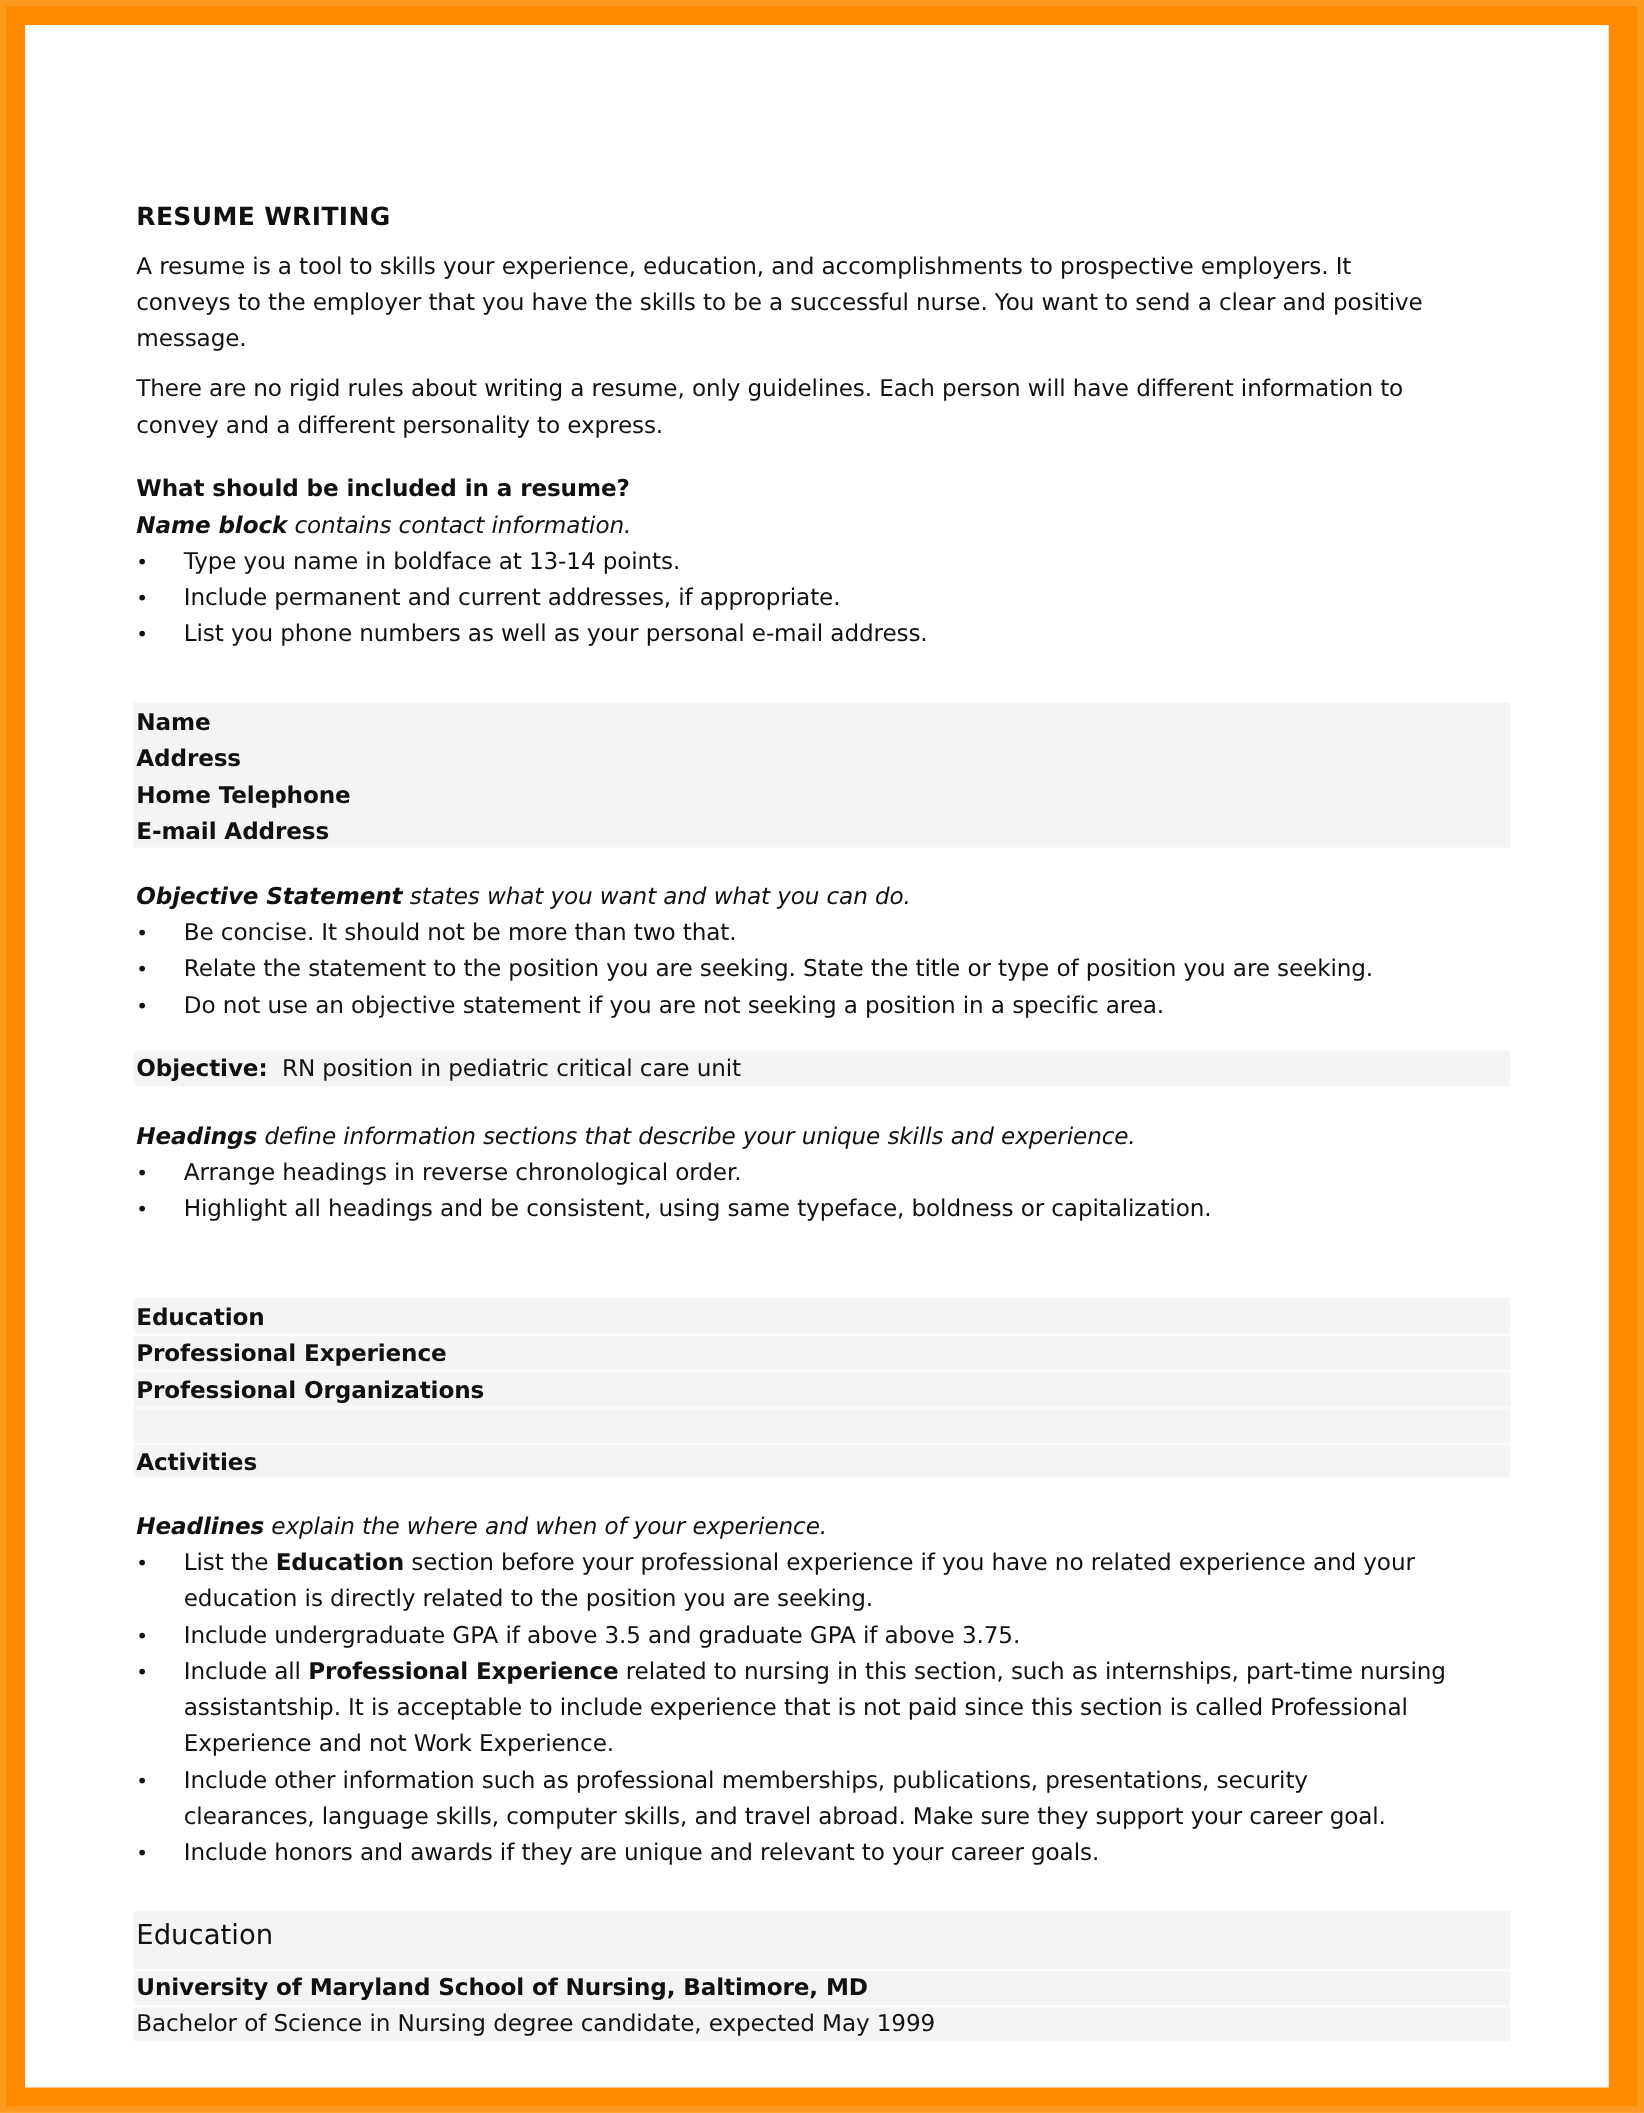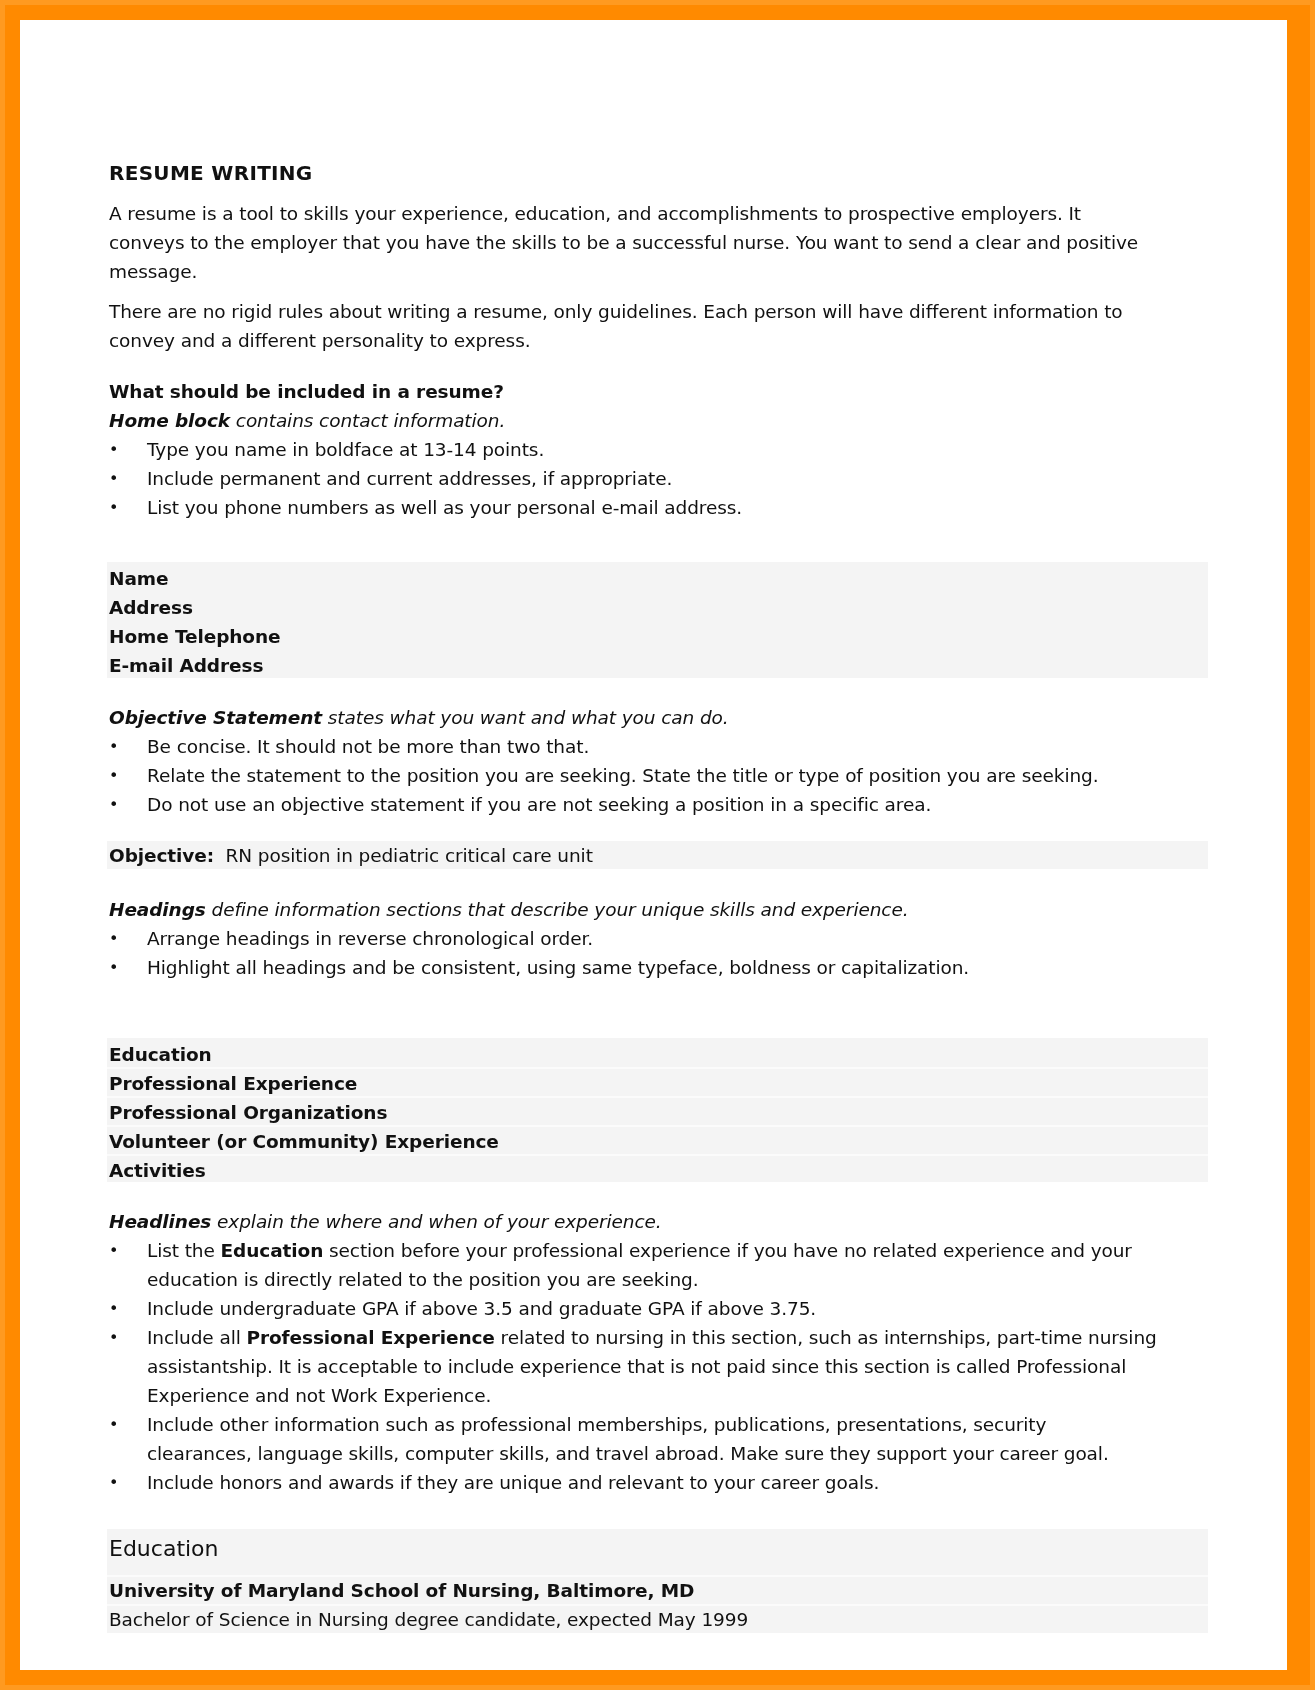--- a/index.html
+++ b/index.html
@@ -47,21 +47,21 @@
   <div class="abs t" style="left:89px; top:179px;">A resume is a tool to skills your experience, education, and accomplishments to prospective employers.  It</div>
   <div class="abs t" style="left:89px; top:208px;text-align:center;">conveys to the employer that you have the skills to be a successful nurse.   You want to send a clear and positive</div>
   <div class="abs t" style="left:89px; top:237px;">message.</div>
 
   <div class="abs t" style="left:89px; top:306px;">convey and a different personality to express.</div>
   <div class="abs t" style="left:89px; top:277px;">There are no rigid rules about writing a resume, only guidelines.  Each person will have different information to</div>
 
   <div class="abs t b" style="left:89px; top:357px;">What should be included in a resume?</div>
 
   <div class="abs t i" style="left:89px; top:386px;">
-    <span class="b">Home block</span><span> contains contact information.</span>
+    <span class="b">Name block</span><span> contains contact information.</span>
   </div>
   <div class="abs t" style="left:89px; top:415px; width:1100px; height:29px;">
     <span class="bullet">•</span>
     <span class="bul-text">Type you name in boldface at 13-14 points.</span>
   </div>
   <div class="abs t" style="left:89px; top:444px; width:1100px; height:29px;">
     <span class="bullet">•</span>
     <span class="bul-text">Include permanent and current addresses, if appropriate.</span>
   </div>
   <div class="abs t" style="left:89px; top:473px; width:1100px; height:29px;">
@@ -111,21 +111,20 @@
   <div class="graybox" style="top:1018px; height:144px;">
     <div style="height:29px;"></div>
     <div class="row-div" style="height:27px;"></div>
     <div class="row-div" style="height:27px;"></div>
     <div class="row-div" style="height:27px;"></div>
     <div class="row-div" style="height:27px;"></div>
   </div>
   <div class="abs t b" style="left:89px; top:1020px;">Education</div>
   <div class="abs t b" style="left:89px; top:1049px;">Professional Experience</div>
   <div class="abs t b" style="left:89px; top:1078px;">Professional Organizations</div>
-  <div class="abs t b" style="left:89px; top:1107px;">Volunteer (or Community) Experience</div>
   <div class="abs t b" style="left:89px; top:1136px;">Activities</div>
 
   <div class="abs t i" style="left:89px; top:1187px;">
     <span class="b">Headlines</span><span> explain the where and when of your experience.</span>
   </div>
 
   <div class="abs t" style="left:89px; top:1216px; width:1100px; height:58px;">
     <span class="bullet">•</span>
     <span class="bul-text"><span>List the </span><span class="b">Education</span><span> section before your professional experience if you have no related experience and your</span></span>
     <span class="bul-text" style="top:29px;">education is directly related to the position you are seeking.</span>

